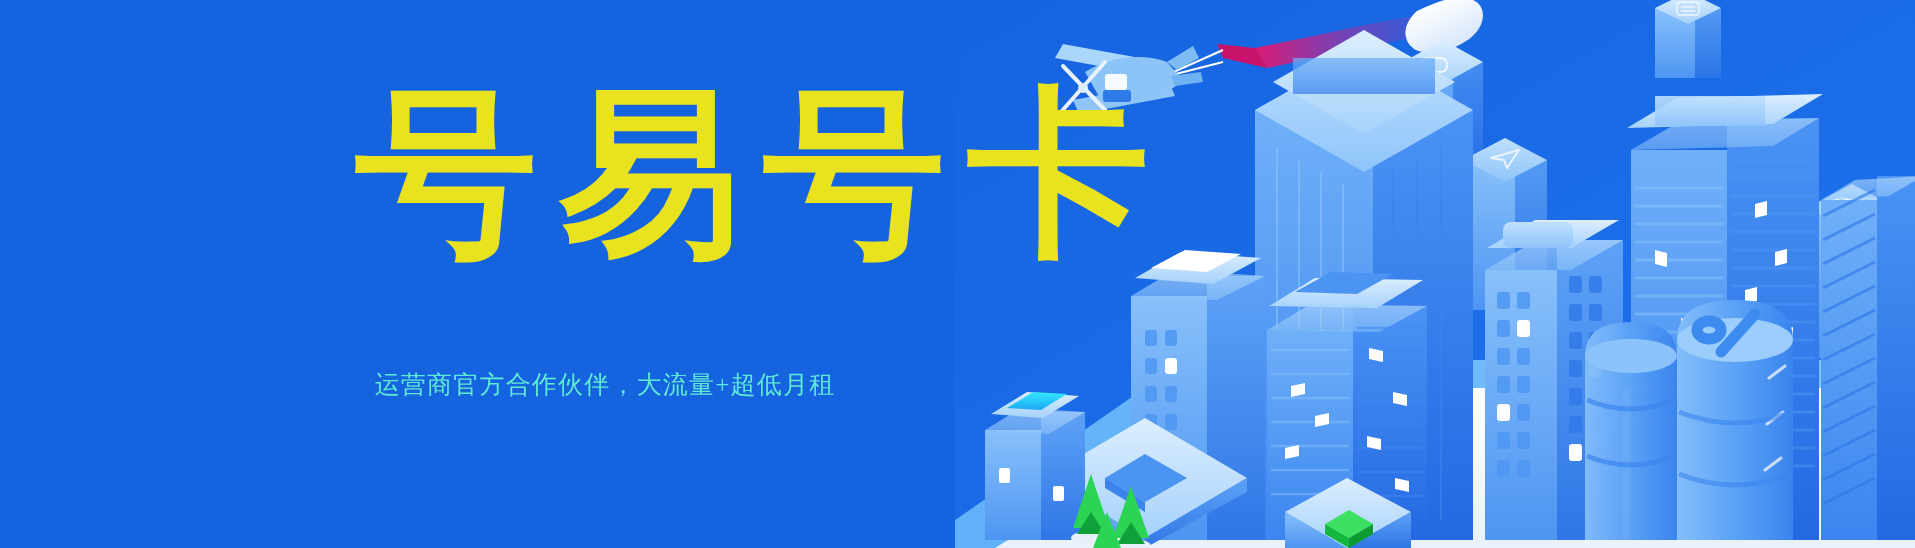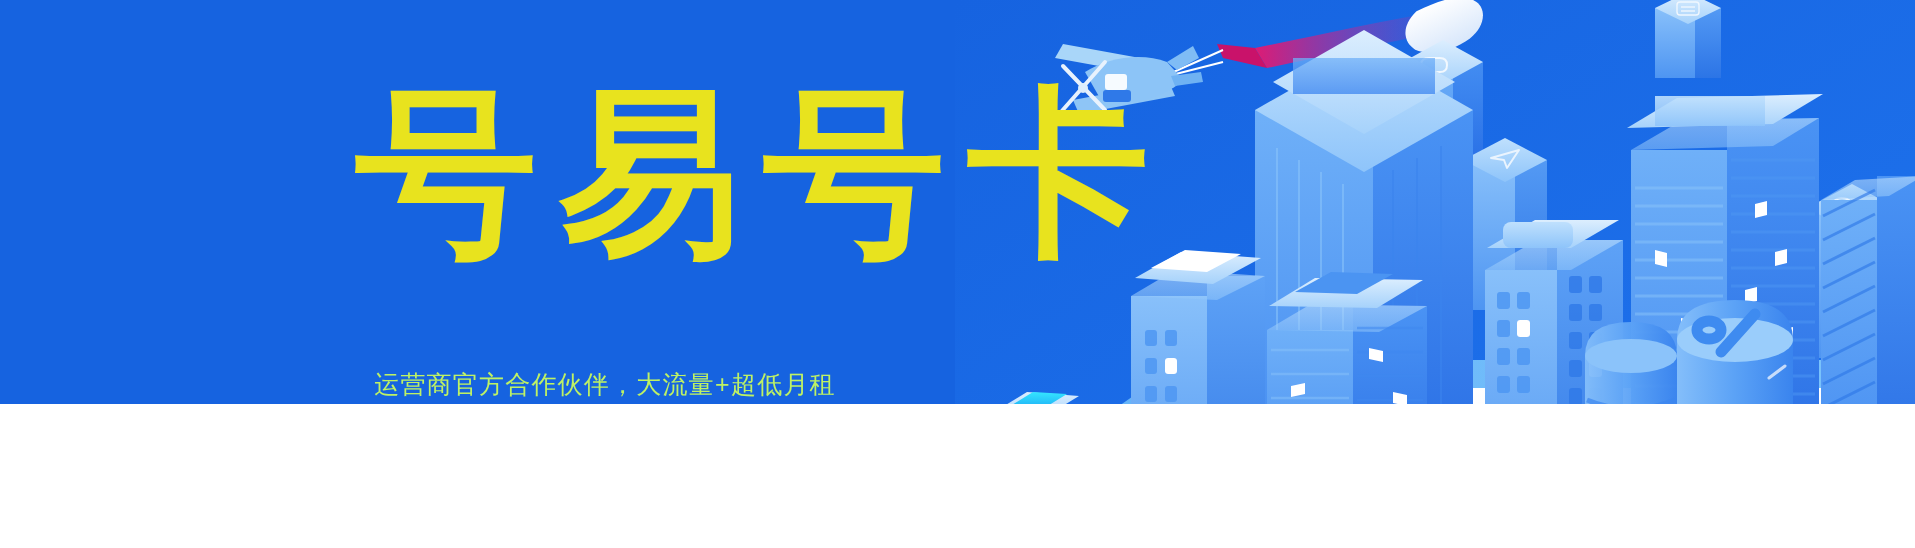--- a/index.html
+++ b/index.html
@@ -4,21 +4,21 @@
 <title>号易号卡 Banner</title>
 <style>
   html,body{margin:0;padding:0;}
   body{
     font-family:"Liberation Sans","DejaVu Sans",sans-serif;
     background:#ffffff;
   }
   .banner{
     position:relative;
     width:1915px;
-    height:404px;
+    height:548px;
     overflow:hidden;
     background:#1663E0;
   }
   
   .text-block{
     position:absolute;
     left:0;
     top:0;
     width:1210px;
     height:548px;
@@ -41,24 +41,24 @@
   }
   .subtitle{
     position:absolute;
     left:0;
     top:368px;
     width:1210px;
     margin:0;
     text-align:center;
     font-size:25px;
     font-weight:500;
-    color:#bef264;
+    color:#5eead4;
     letter-spacing:1.2px;
     white-space:nowrap;
-    font-family:Liberation Mono, monospace;
+    font-family:Liberation Serif, serif;
   }
   
   .illustration{
     position:absolute;
     right:0;
     top:0;
     width:960px;
     height:548px;
     z-index:10;
   }

